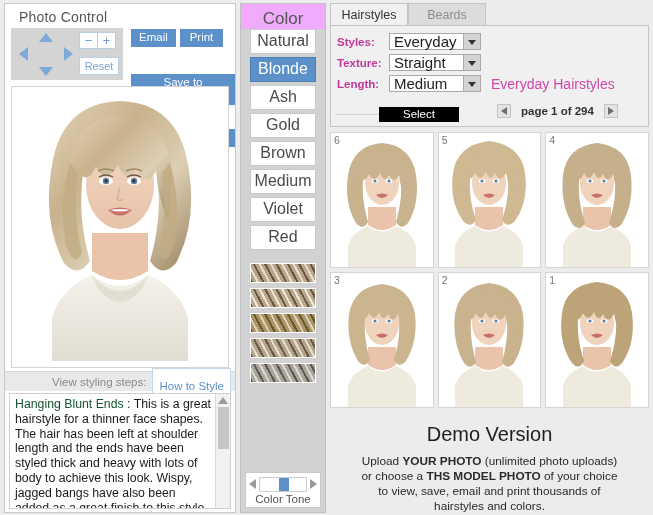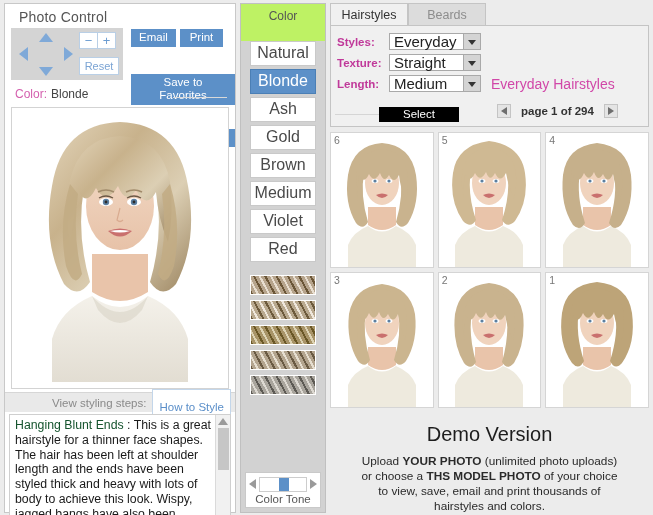--- a/index.html
+++ b/index.html
@@ -213,24 +213,24 @@
 
   
   .color-col {
     position: absolute; left: 240px; top: 3px;
     width: 86px; height: 510px;
     background: #d2d2d2;
     border: 1px solid #c0c0c0;
   }
   .color-col-head {
     text-align: center;
-    font-size: 12px;
+    font-size: 17px;
     color: #555;
-    padding: 5px 0 18px;
-    background: #bef264;
+    padding: 5px 0 0;
+    background: #f0abfc;
   }
   .color-list { padding: 0 9px; }
   .color-item {
     background: #fff;
     border: 1px solid #c9c9c9;
     text-align: center;
     font-size: 16px;
     color: #4a4a4a;
     padding: 2px 0 3px;
     margin-bottom: 3px;
@@ -456,24 +456,20 @@
 
       <div class="action-btns">
         <div>
           <span class="abtn email">Email</span><span class="abtn print">Print</span>
         </div>
         <div class="abtn wide">Save to Favorites</div>
         <div class="abtn wide">Before &amp; After</div>
       </div>
     </div>
 
-    <div class="color-line">
-      <span class="lbl">Color:</span><span class="val">Blonde</span>
-      <span class="rule"></span>
-    </div>
 
     <div class="photo-frame">
       <svg class="model-photo" viewBox="0 0 180 268">
         <defs>
           <linearGradient id="hairG" x1="0" y1="0" x2="1" y2="1">
             <stop offset="0%" stop-color="#e3d5bb"></stop>
             <stop offset="35%" stop-color="#c8b28c"></stop>
             <stop offset="65%" stop-color="#dccfb4"></stop>
             <stop offset="100%" stop-color="#9c8560"></stop>
           </linearGradient>

